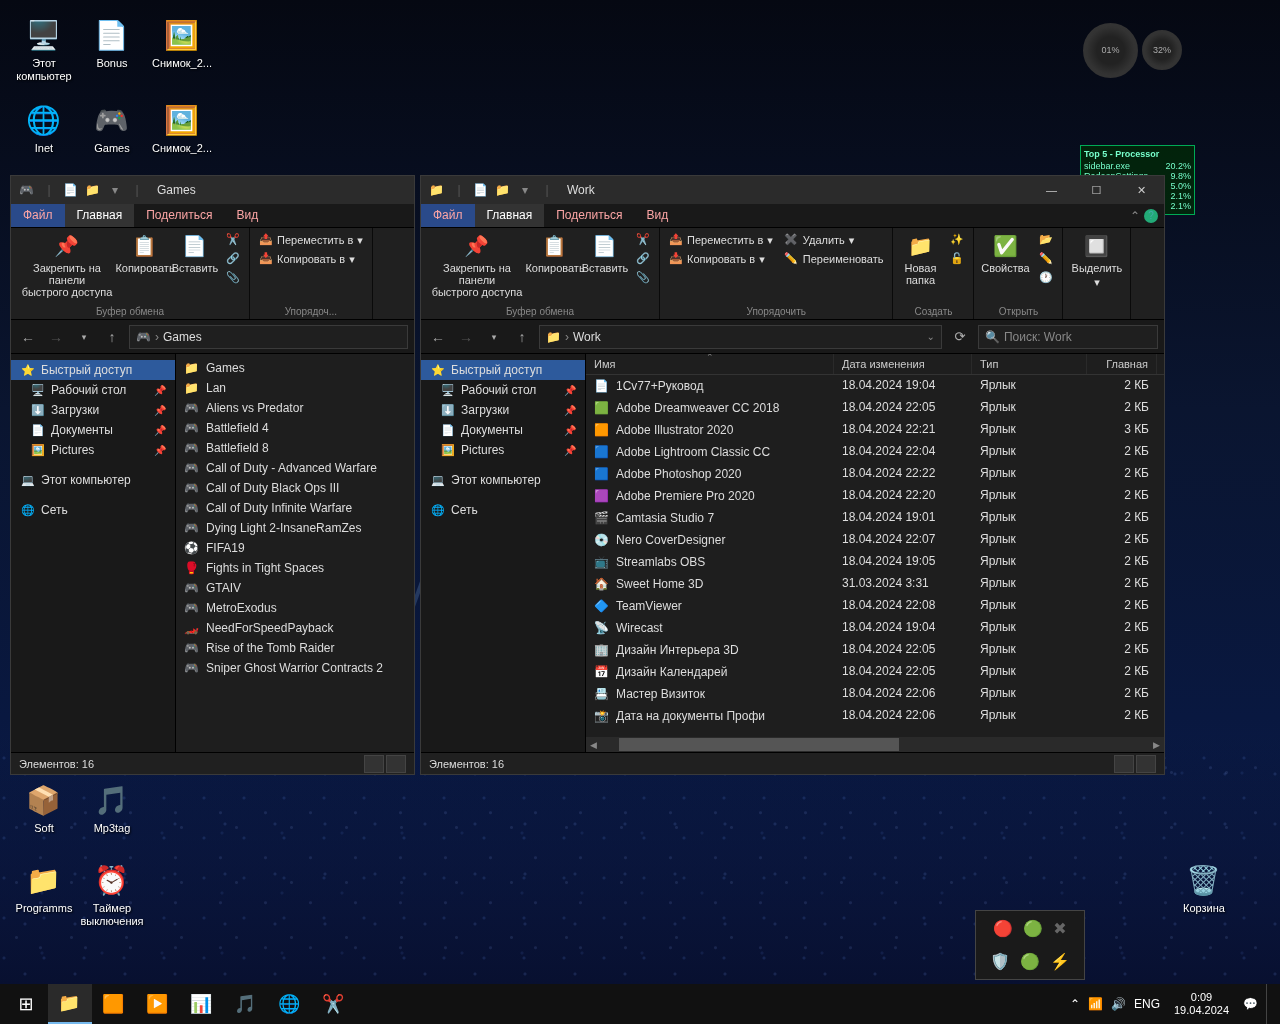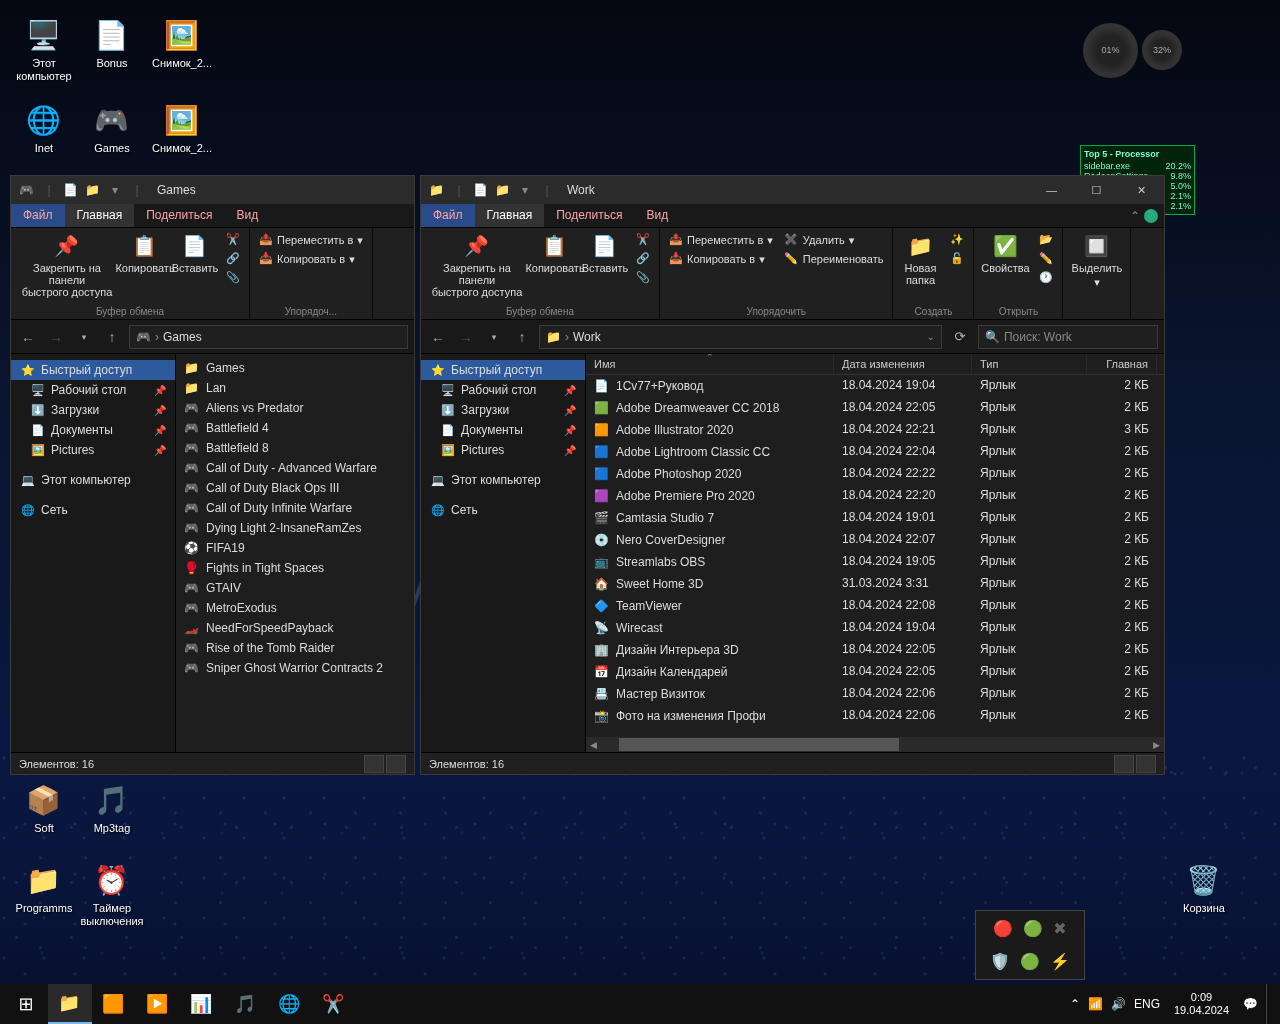--- a/index.html
+++ b/index.html
@@ -781,21 +781,21 @@
               <span class="fl-icon">📇</span>
               <span>Мастер Визиток</span>
             </div>
             <div class="cell cell-date">18.04.2024 22:06</div>
             <div class="cell cell-type">Ярлык</div>
             <div class="cell cell-size">2 КБ</div>
           </div>
           <div class="details-row">
             <div class="cell cell-name">
               <span class="fl-icon">📸</span>
-              <span>Фото на изменения Профи</span>
+              <span>Дата на документы Профи</span>
             </div>
             <div class="cell cell-date">18.04.2024 22:06</div>
             <div class="cell cell-type">Ярлык</div>
             <div class="cell cell-size">2 КБ</div>
           </div>
         </div>
       <div class="scroll-h">
         <span style="color:#888;font-size:9px;padding:0 4px">◀</span>
         <div class="thumb"></div>
         <span style="margin-left:auto;color:#888;font-size:9px;padding:0 4px">▶</span>

